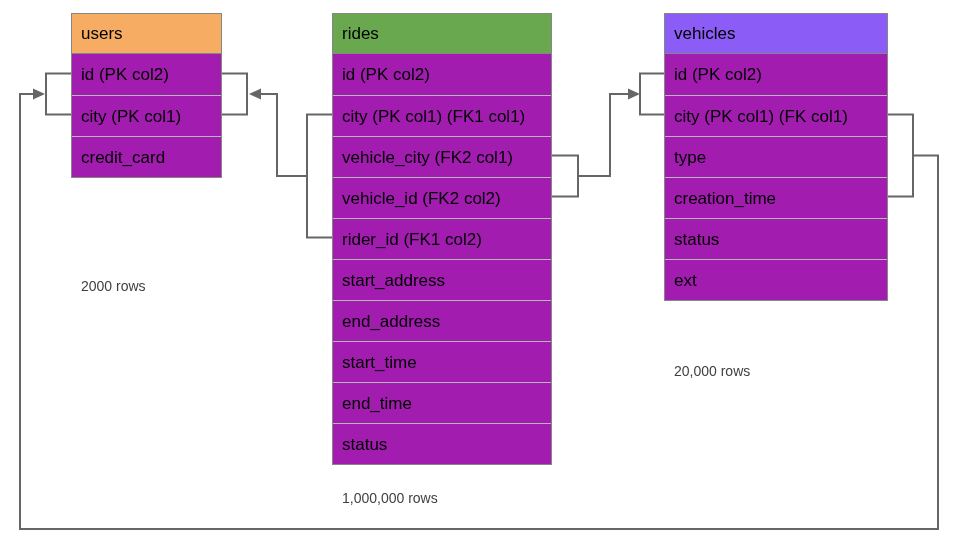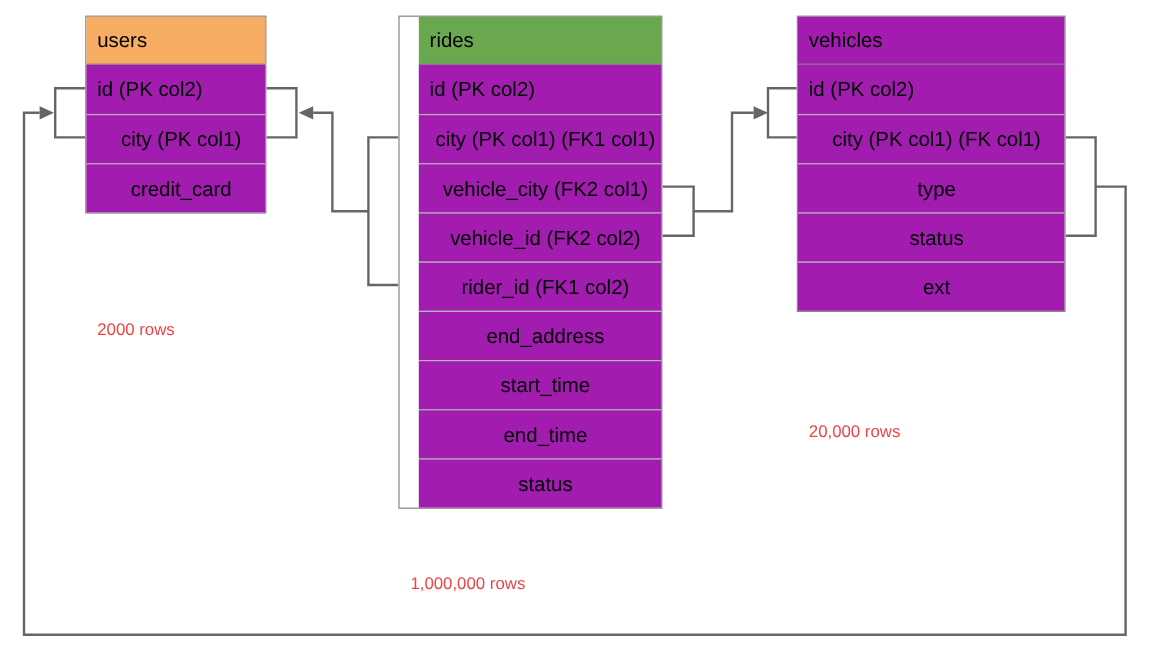--- a/index.html
+++ b/index.html
@@ -14,23 +14,23 @@
     position:absolute;background:#ffffff;border:1px solid #868686;box-sizing:border-box;
   }
   .thead{
     height:40px;line-height:40px;padding-left:9px;font-size:17px;
     border-bottom:1px solid #868686;box-sizing:border-box;white-space:nowrap;overflow:hidden;
   }
   .trow{
     height:41px;line-height:41px;padding-left:9px;font-size:17px;
     box-sizing:border-box;white-space:nowrap;overflow:hidden;background:#a21caf;
   }
-  .trow + .trow{border-top:1px solid #b5b5b5;text-align:center;}
+  .trow + .trow{border-top:1px solid #b5b5b5;}
   .caption{
-    position:absolute;font-size:14px;color:#ef4444;white-space:nowrap;
+    position:absolute;font-size:14px;color:#404040;white-space:nowrap;margin-top:12px;
   }
 </style>
 </head>
 <body>
 
 <div class="canvas">
 
   <svg class="connectors" viewBox="0 0 960 540" xmlns="http://www.w3.org/2000/svg">
     <g>
       <path d="M222,73.5 H247 V114.5 H222"></path>
@@ -53,37 +53,39 @@
   </svg>
 
   <div class="table" style="left:71px;top:13px;width:151px;">
     <div class="thead" style="background: rgb(246, 172, 98);">users</div>
     <div class="trow">id (PK col2)</div>
     <div class="trow">city (PK col1)</div>
     <div class="trow">credit_card</div>
   </div>
   <div class="caption" style="left:81px;top:266px;">2000 rows</div>
 
-  <div class="table" style="left:332px;top:13px;width:220px;padding-left:16px;">
+  <div class="table" style="left:332px;top:13px;width:220px;">
     <div class="thead" style="background: rgb(106, 168, 79);">rides</div>
     <div class="trow">id (PK col2)</div>
     <div class="trow">city (PK col1) (FK1 col1)</div>
     <div class="trow">vehicle_city (FK2 col1)</div>
     <div class="trow">vehicle_id (FK2 col2)</div>
     <div class="trow">rider_id (FK1 col2)</div>
+    <div class="trow">start_address</div>
     <div class="trow">end_address</div>
     <div class="trow">start_time</div>
     <div class="trow">end_time</div>
     <div class="trow">status</div>
   </div>
   <div class="caption" style="left:342px;top:478px;">1,000,000 rows</div>
 
   <div class="table" style="left:664px;top:13px;width:224px;">
-    <div class="thead" style="background: #a21caf;">vehicles</div>
+    <div class="thead" style="background: #8b5cf6;">vehicles</div>
     <div class="trow">id (PK col2)</div>
     <div class="trow">city (PK col1) (FK col1)</div>
     <div class="trow">type</div>
+    <div class="trow">creation_time</div>
     <div class="trow">status</div>
     <div class="trow">ext</div>
   </div>
   <div class="caption" style="left:674px;top:351px;">20,000 rows</div>
 
 </div>
 
 </body></html>

